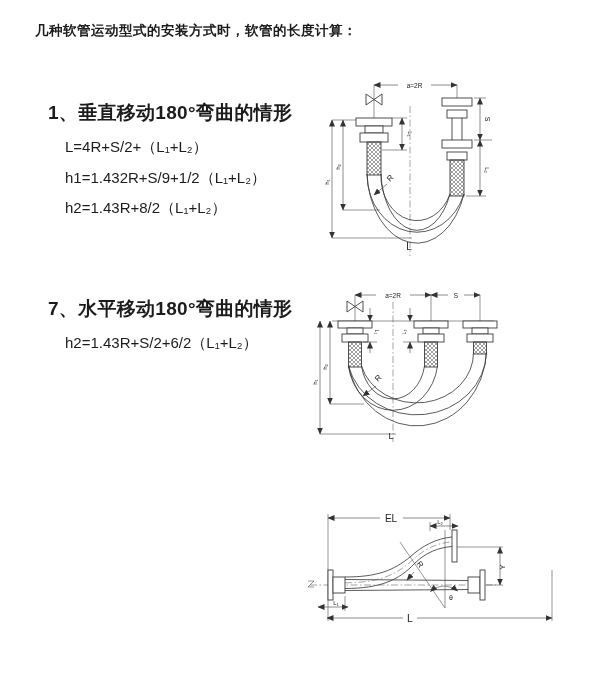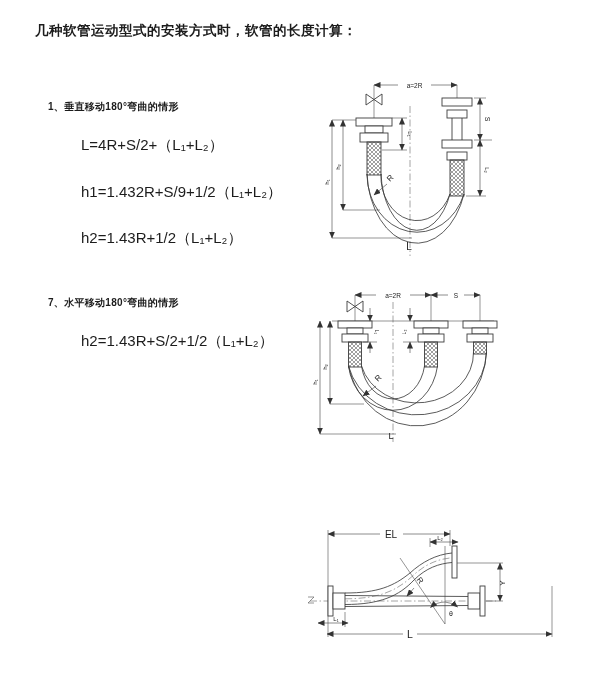--- a/index.html
+++ b/index.html
@@ -1,25 +1,25 @@
 <!DOCTYPE html>
 <html><head>
 <meta charset="utf-8">
 <style>
   html,body{margin:0;padding:0;background:#ffffff;}
   .page{position:relative;width:600px;height:675px;background:#fff;overflow:hidden;
         font-family:"Liberation Sans","DejaVu Sans",sans-serif;color:#1c1c1c;}
   .title{position:absolute;left:35px;top:22px;font-size:13.5px;font-weight:700;letter-spacing:.5px;}
   .sec{position:absolute;left:48px;width:270px;}
   .sec1{top:100px}.sec2{top:296px}.sec3{top:511px}
-  .sec .head{font-size:10px;font-weight:700;letter-spacing:.3px;}
+  .sec .head{font-size:19px;font-weight:700;letter-spacing:.3px;}
   .sec .formulas{margin:6px 0 0 17px;}
-  .sec .formulas p{margin:16px;font-size:15px;font-weight:400;line-height:30.5px;white-space:nowrap;}
+  .sec .formulas p{margin:0;font-size:15px;font-weight:400;line-height:30.5px;white-space:nowrap;}
   .dg{position:absolute;}
-  .dg1{left:312px;top:72px}.dg2{left:306px;top:282px}.dg3{left:300px;top:516px}
+  .dg1{left:312px;top:72px}.dg2{left:306px;top:282px}.dg3{left:300px;top:500px}
   svg{display:block}
   .ln{stroke:#3d3d3d;stroke-width:.9;fill:none}
   .hose{stroke:#3d3d3d;stroke-width:.85;fill:none}
   .thin{stroke:#4f4f4f;stroke-width:.6;fill:none}
   .dim{stroke:#4f4f4f;stroke-width:.65;fill:none}
   .cl{stroke:#5a5a5a;stroke-width:.55;fill:none;stroke-dasharray:7 2.5 1.5 2.5}
   .fit{fill:#fff;stroke:#3d3d3d;stroke-width:.9}
   .t{fill:#222;font-family:"Liberation Sans","DejaVu Sans",sans-serif;}
 </style>
 </head>
@@ -27,28 +27,28 @@
 
 <div class="page">
 
   <div class="title">几种软管运动型式的安装方式时，软管的长度计算：</div>
 
   <div class="sec sec1">
     <div class="head">1、垂直移动180°弯曲的情形</div>
     <div class="formulas">
       <p>L=4R+S/2+（L₁+L₂）</p>
       <p>h1=1.432R+S/9+1/2（L₁+L₂）</p>
-      <p>h2=1.43R+1/2（L₁+L₂）</p>
+      <p>h2=1.43R+8/2（L₁+L₂）</p>
     </div>
   </div>
 
   <div class="sec sec2">
     <div class="head">7、水平移动180°弯曲的情形</div>
     <div class="formulas">
-      <p>h2=1.43R+S/2+1/2（L₁+L₂）</p>
+      <p>h2=1.43R+S/2+6/2（L₁+L₂）</p>
     </div>
   </div>
 
 
   <div class="dg dg1">
   <svg width="285" height="192" viewBox="0 0 285 192">
     <defs>
       <marker id="ae1" markerWidth="7.5" markerHeight="6" refX="6.5" refY="3" orient="auto" markerUnits="userSpaceOnUse">
             <path d="M0,0L7,3L0,6Z" fill="#333"></path>
           </marker>

